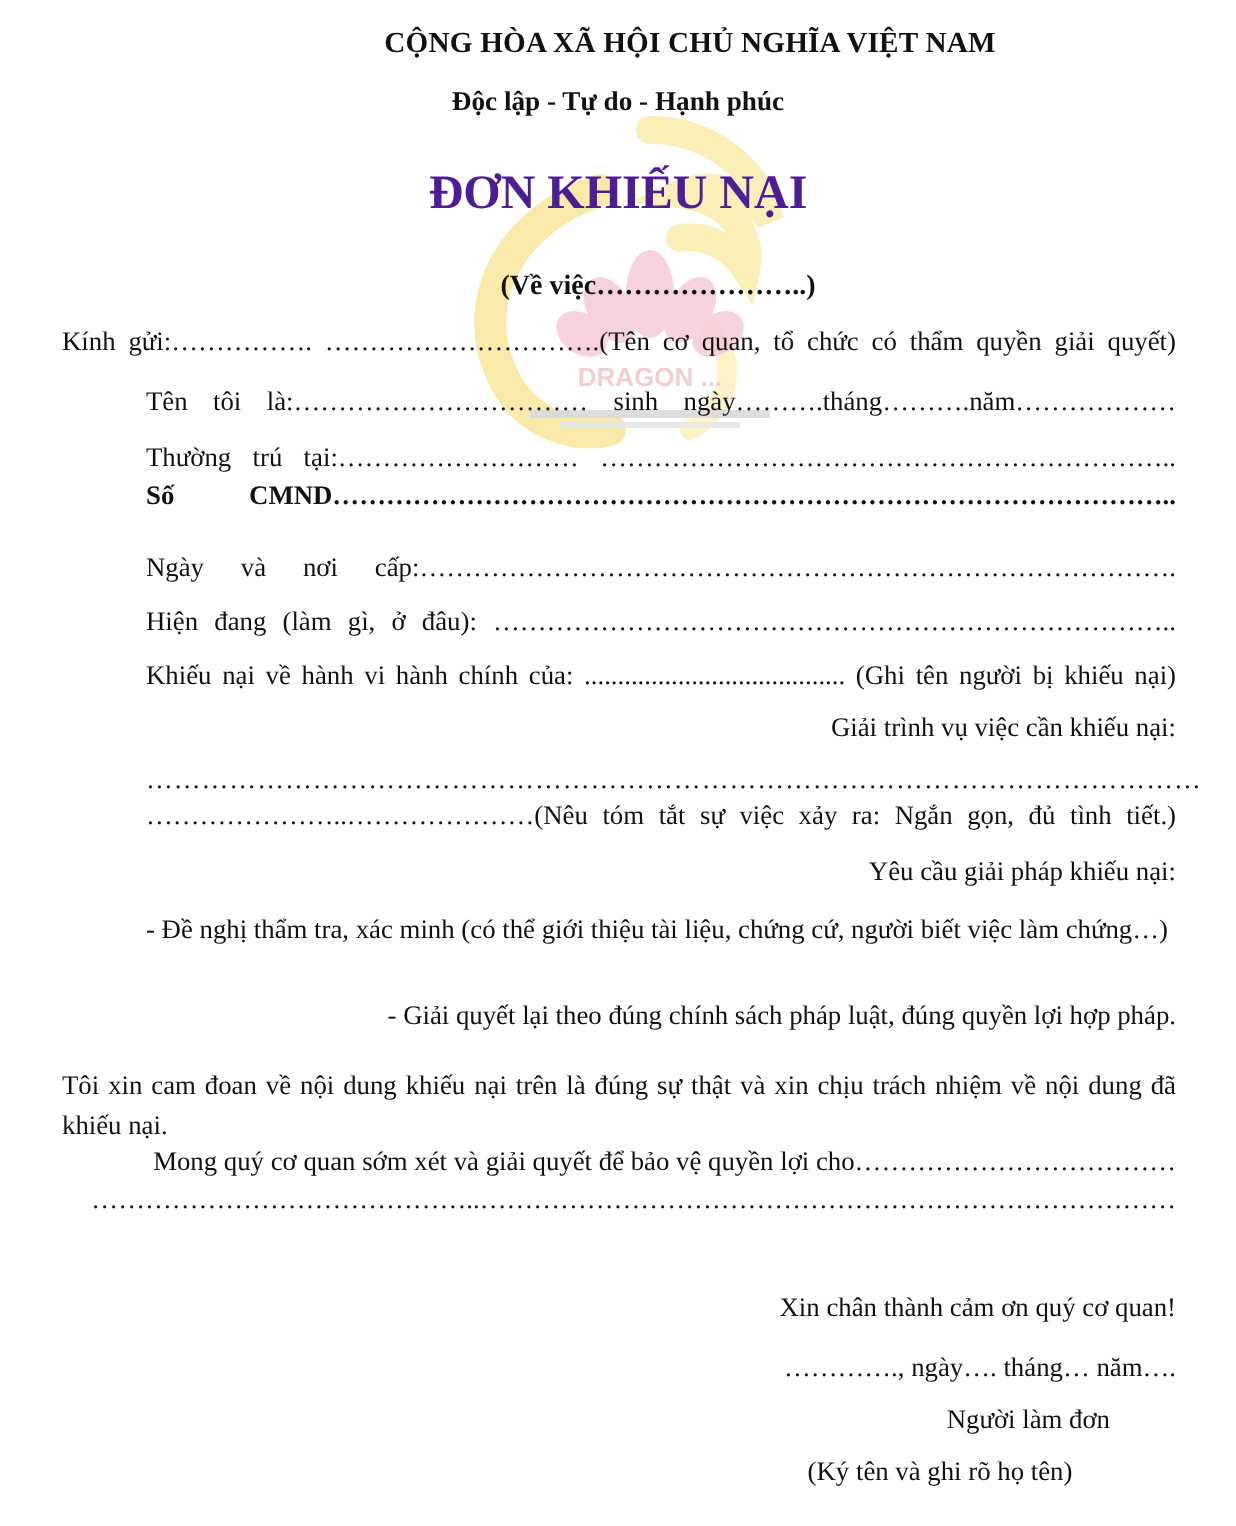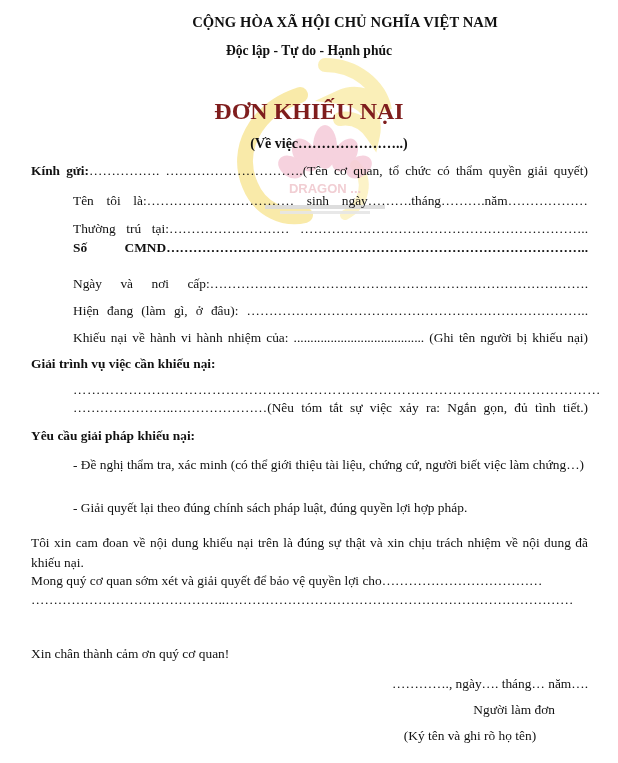--- a/index.html
+++ b/index.html
@@ -1,30 +1,30 @@
 <!DOCTYPE html>
 <html><head>
 <meta charset="utf-8">
 <style>
   html, body { margin: 0; padding: 0; background: #ffffff; }
   body {
     width: 618px; height: 763px; position: relative; overflow: hidden;
     font-family: "Liberation Serif", "DejaVu Serif", serif;
     color: #111111; font-size: 13.4px;
   }
-  .abs { position: absolute; white-space: nowrap; }
+  .abs { position: absolute; white-space: nowrap; text-align: right; }
   .center { left: 0; width: 618px; text-align: center; }
-  .bold { font-weight: bold; }
+  .bold { font-weight: normal; }
 
   
   .wm { position: absolute; left: 205px; top: 55px; width: 240px; height: 190px; pointer-events: none; }
 
   .header-nation { top: 14px; font-size: 14.6px; font-weight: bold; letter-spacing: 0.1px; padding-left: 36px; }
   .header-motto  { top: 43px; font-size: 13.6px; font-weight: bold; }
-  .doc-title     { top: 98px; font-size: 24px; font-weight: bold; color: #7f1d1d; }
+  .doc-title     { top: 84px; font-size: 24px; font-weight: bold; color: #4c1d95; }
   .doc-subject   { top: 136px; font-size: 14px; font-weight: bold; padding-left: 20px; }
 
   .line { left: 31px; width: 557px; }
   .ind  { left: 73px; width: 515px; }
   .justify { text-align: justify; text-align-last: justify; white-space: normal; }
   .para { white-space: normal; line-height: 20px; }
 </style>
 </head>
 <body>
 
@@ -51,21 +51,21 @@
 
 <div class="abs line justify" style="top:163px;">
   <span class="bold">Kính gửi:</span><span>……………. ………………………….</span><span>(Tên cơ quan, tổ chức có thẩm quyền giải quyết)</span>
 </div>
 
 <div class="abs ind justify" style="top:193px;">Tên tôi là:…………………………… sinh ngày……….tháng……….năm………………</div>
 <div class="abs ind justify" style="top:221px;">Thường trú tại:……………………… ………………………………………………………..</div>
 <div class="abs ind justify" style="top:240px;font-weight:bold;">Số CMND…………………………………………………………………………………..</div>
 <div class="abs ind justify" style="top:276px;">Ngày và nơi cấp:………………………………………………………………………….</div>
 <div class="abs ind justify" style="top:303px;">Hiện đang (làm gì, ở đâu): …………………………………………………………………..</div>
-<div class="abs ind justify" style="top:330px;">Khiếu nại về hành vi hành nhiệm của: ....................................... (Ghi tên người bị khiếu nại)</div>
+<div class="abs ind justify" style="top:330px;">Khiếu nại về hành vi hành chính của: ....................................... (Ghi tên người bị khiếu nại)</div>
 
 <div class="abs line bold" style="top:356px;">Giải trình vụ việc cần khiếu nại:</div>
 <div class="abs ind justify" style="top:382px; letter-spacing:0.5px;">……………………………………………………………………………………………………</div>
 <div class="abs ind justify" style="top:400px;">
   <span>…………………..…………………</span><span>(Nêu tóm tắt sự việc xảy ra: Ngắn gọn, đủ tình tiết.)</span>
 </div>
 
 <div class="abs line bold" style="top:428px;">Yêu cầu giải pháp khiếu nại:</div>
 <div class="abs ind para" style="top:455px; text-align:justify;">- Đề nghị thẩm tra, xác minh (có thể giới thiệu tài liệu, chứng cứ, người biết việc làm chứng…)</div>
 <div class="abs ind" style="top:500px;">- Giải quyết lại theo đúng chính sách pháp luật, đúng quyền lợi hợp pháp.</div>

